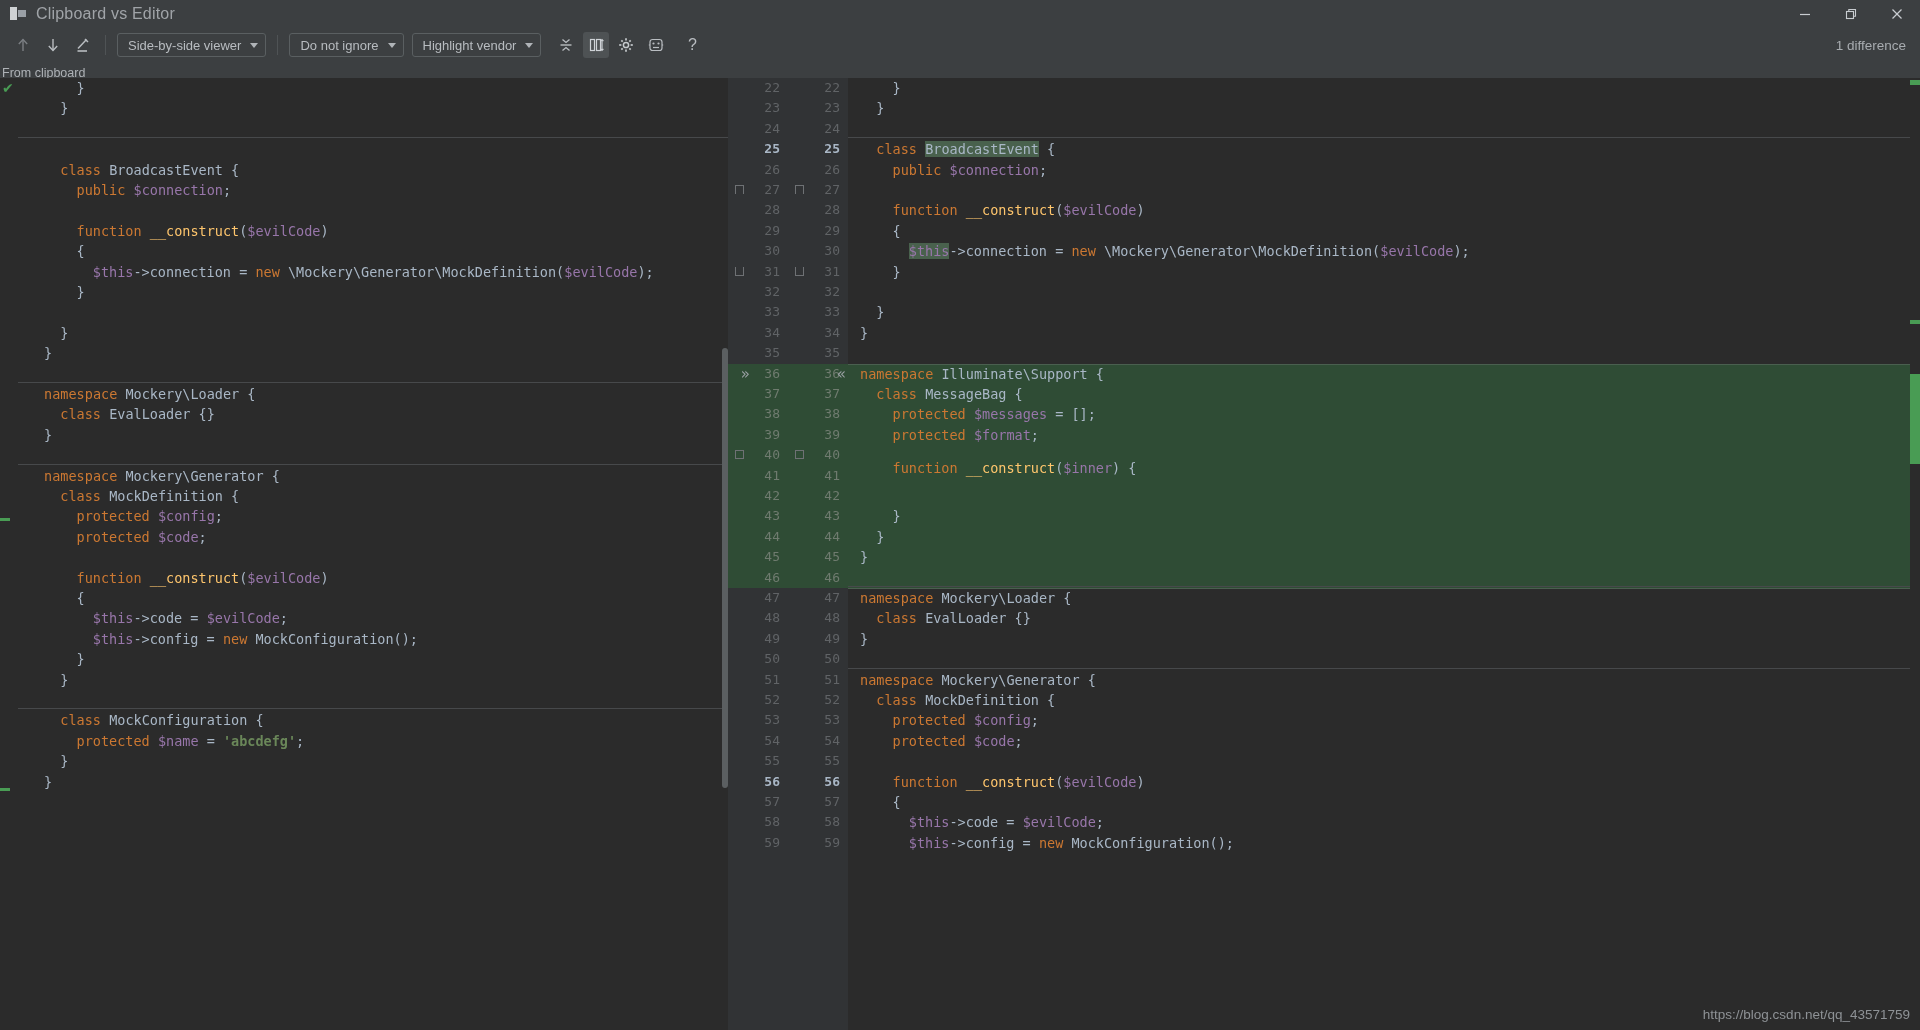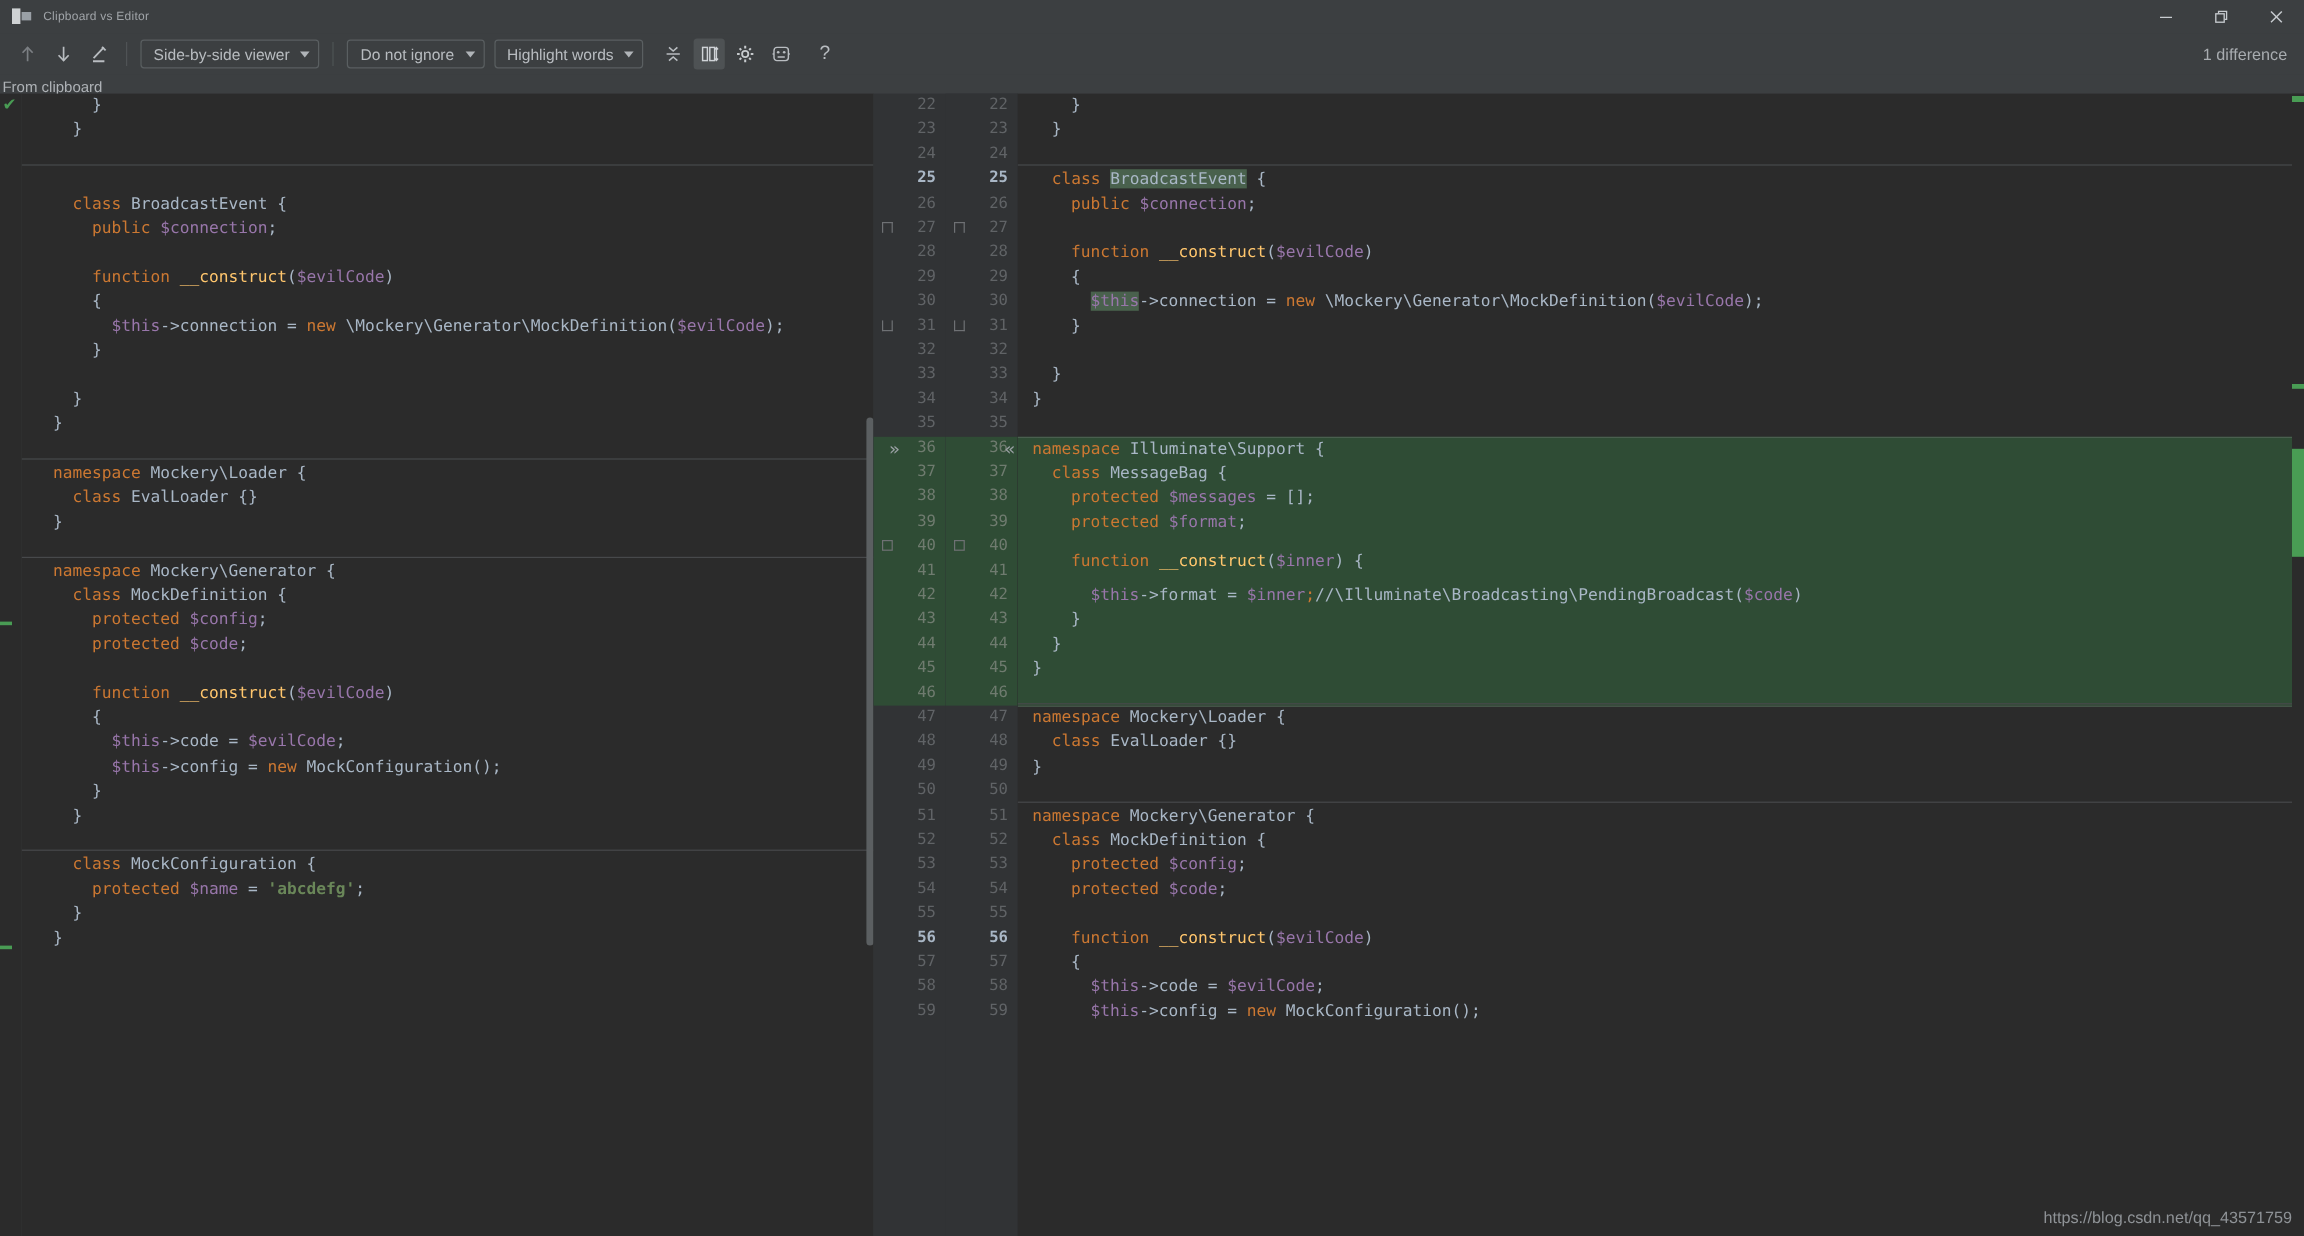--- a/index.html
+++ b/index.html
@@ -19,21 +19,21 @@
     position: relative;
   }
   #app-icon {
     width: 16px; height: 16px;
     margin-left: 10px; margin-right: 10px;
     position: relative; flex: none;
   }
   #app-icon .sq1 { position:absolute; left:0; top:1px; width:7px; height:13px; background:#cfd2d4; }
   #app-icon .sq2 { position:absolute; left:8px; top:4px; width:8px; height:7px; background:#9aa0a6; }
   #win-title {
-    color: #a0a4a8; font-size: 10px; letter-spacing: .2px;
+    color: #a0a4a8; font-size: 16px; letter-spacing: .2px;
   }
   #win-buttons { position:absolute; right:0; top:0; height:28px; display:flex; }
   .winbtn {
     width: 46px; height: 28px; display:flex; align-items:center; justify-content:center;
     color:#c8ccd0;
   }
   .winbtn svg { display:block; }
 
   
   #toolbar {
@@ -267,21 +267,21 @@
   </div>
 
   <div class="tb-sep"></div>
 
   <div class="combo">
     <span>Do not ignore</span>
     <span class="caret"></span>
   </div>
 
   <div class="combo">
-    <span>Highlight words</span>
+    <span>Highlight vendor</span>
     <span class="caret"></span>
   </div>
 
   <div class="tb-icon" style="margin-left:8px;">
     <svg width="16" height="16" viewBox="0 0 16 16">
       <polyline points="4.5,2.5 8,5.5 11.5,2.5" fill="none" stroke="#b9bdc1" stroke-width="1.3"></polyline>
       <line x1="2.5" y1="8" x2="13.5" y2="8" stroke="#b9bdc1" stroke-width="1.4"></line>
       <polyline points="4.5,13.5 8,10.5 11.5,13.5" fill="none" stroke="#b9bdc1" stroke-width="1.3"></polyline>
     </svg>
   </div>
@@ -501,21 +501,20 @@
         <div class="crow" style="top:204px"><span class="txt" style="padding-left:4px"></span></div>
         <div class="crow" style="top:224.39999999999998px"><span class="txt" style="padding-left:28.36px"><span class="pl">}</span></span></div>
         <div class="crow" style="top:244.79999999999998px"><span class="txt" style="padding-left:12.12px"><span class="pl">}</span></span></div>
         <div class="crow" style="top:265.2px"><span class="txt" style="padding-left:4px"></span></div>
         <div class="crow" style="top:285.59999999999997px"><span class="txt" style="padding-left:12.12px"><span class="kw">namespace </span><span class="pl">Illuminate\Support {</span></span></div>
         <div class="crow" style="top:306px"><span class="txt" style="padding-left:28.36px"><span class="kw">class </span><span class="pl">MessageBag {</span></span></div>
         <div class="crow" style="top:326.4px"><span class="txt" style="padding-left:44.599999999999994px"><span class="kw">protected </span><span class="var">$messages</span><span class="pl"> = [];</span></span></div>
         <div class="crow" style="top:346.79999999999995px"><span class="txt" style="padding-left:44.599999999999994px"><span class="kw">protected </span><span class="var">$format</span><span class="pl">;</span></span></div>
         <div class="crow" style="top:367.2px"><span class="txt" style="padding-left:4px"></span></div>
         <div class="crow" style="top:380px"><span class="txt" style="padding-left:44.599999999999994px"><span class="kw">function </span><span class="fn">__construct</span><span class="pl">(</span><span class="var">$inner</span><span class="pl">) {</span></span></div>
-        <div class="crow" style="top:408px"><span class="txt" style="padding-left:60.839999999999996px"><span class="var">$this</span><span class="pl">-&gt;format = </span><span class="var">$inner</span><span class="kw">;</span><span class="pl">//\Illuminate\Broadcasting\PendingBroadcast(</span><span class="var">$code</span><span class="pl">)</span></span></div>
         <div class="crow" style="top:428.4px"><span class="txt" style="padding-left:44.599999999999994px"><span class="pl">}</span></span></div>
         <div class="crow" style="top:448.79999999999995px"><span class="txt" style="padding-left:28.36px"><span class="pl">}</span></span></div>
         <div class="crow" style="top:469.2px"><span class="txt" style="padding-left:12.12px"><span class="pl">}</span></span></div>
         <div class="crow" style="top:489.59999999999997px"><span class="txt" style="padding-left:4px"></span></div>
         <div class="sepline grey" style="top:507.99999999999994px"></div>
         <div class="crow" style="top:509.99999999999994px"><span class="txt" style="padding-left:12.12px"><span class="kw">namespace </span><span class="pl">Mockery\Loader {</span></span></div>
         <div class="crow" style="top:530.4px"><span class="txt" style="padding-left:28.36px"><span class="kw">class </span><span class="pl">EvalLoader {}</span></span></div>
         <div class="crow" style="top:550.8px"><span class="txt" style="padding-left:12.12px"><span class="pl">}</span></span></div>
         <div class="crow" style="top:571.1999999999999px"><span class="txt" style="padding-left:4px"></span></div>
         <div class="sepline grey" style="top:589.5999999999999px"></div>

